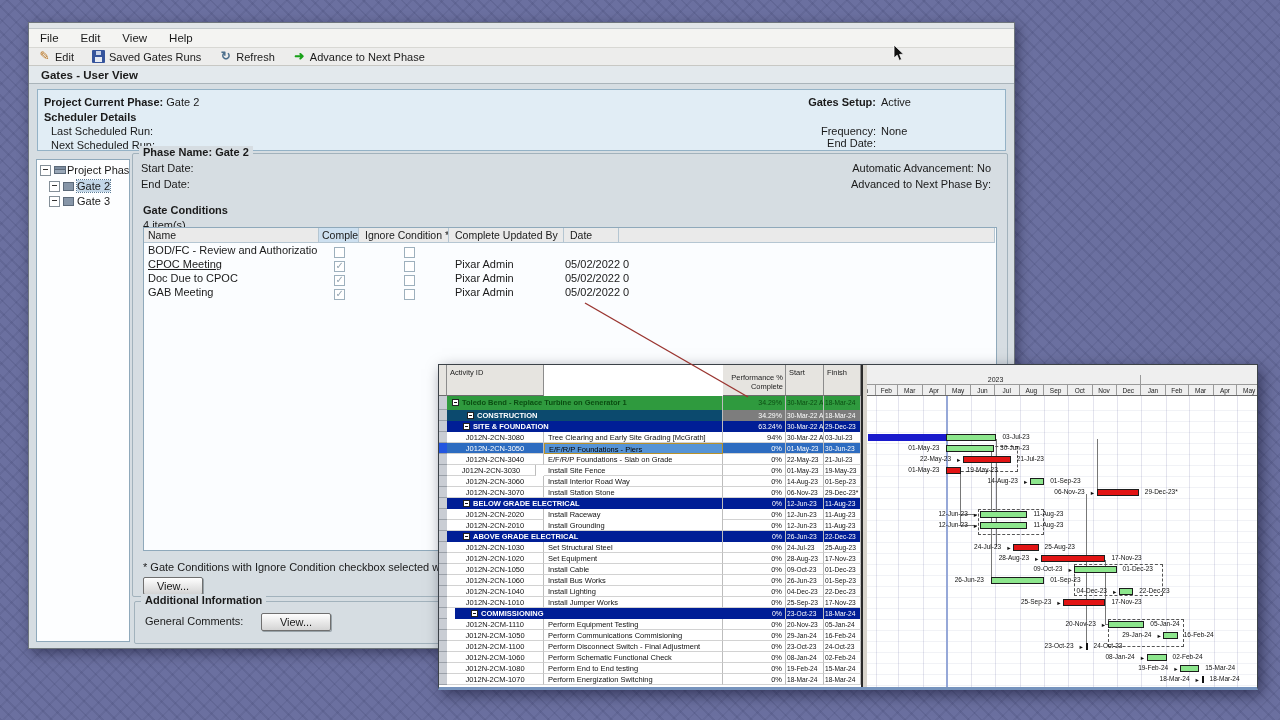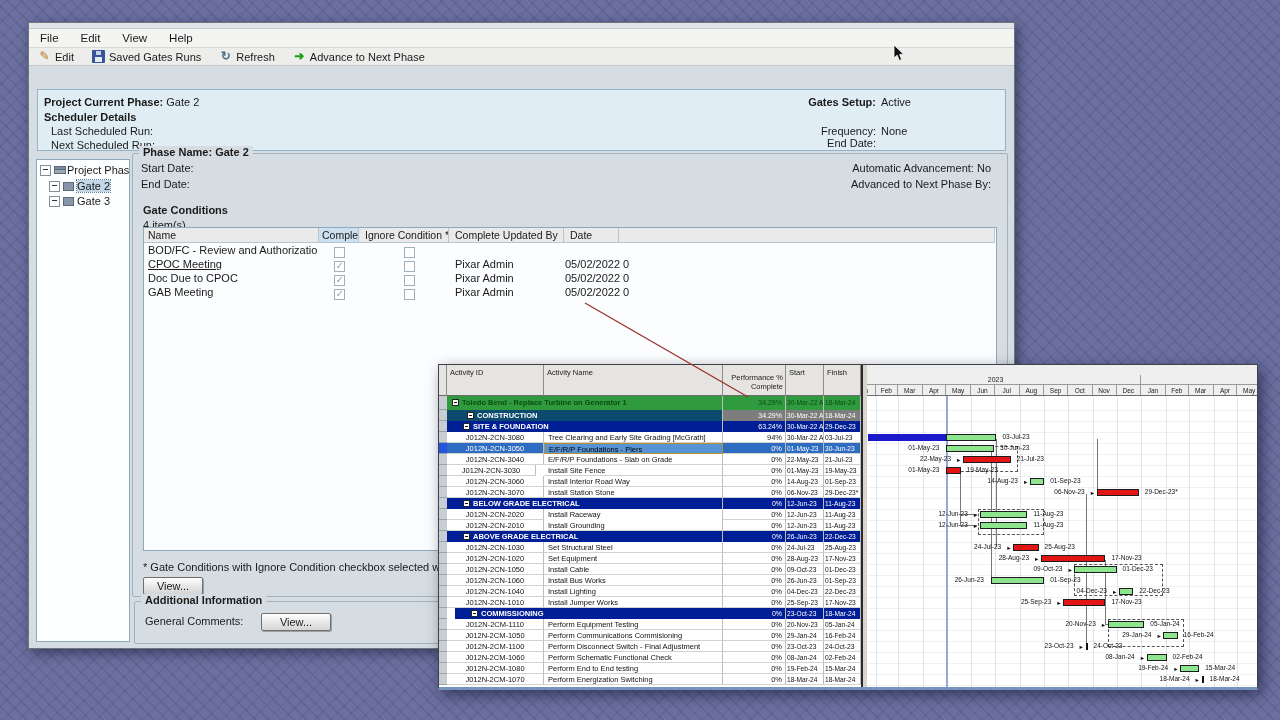--- a/index.html
+++ b/index.html
@@ -102,20 +102,21 @@
         </div>
         <div class="tbtn">
           <span class="ic ic-refresh-icon"></span>
           <span>Refresh</span>
         </div>
         <div class="tbtn">
           <span class="ic ic-advance-icon"></span>
           <span>Advance to Next Phase</span>
         </div>
       </div>
+    <div class="abs viewtitle">Gates - User View</div>
 
     <div class="abs infopanel">
       <div class="ip-line" style="left:6px;top:6px">
         <span class="b">Project Current Phase:</span>
         <span>Gate 2</span>
       </div>
       <div class="ip-line b" style="left:6px;top:21px">Scheduler Details</div>
       <div class="ip-line" style="left:13px;top:35px">Last Scheduled Run:</div>
       <div class="ip-line" style="left:13px;top:49px">Next Scheduled Run:</div>
       <div class="ip-right" style="top:6px">
@@ -211,21 +212,20 @@
     <div class="fs" style="left:105px;top:578px;width:870px;height:41px">
       <div class="fs-legend">Additional Information</div>
       <div class="lab" style="left:10px;top:13px">General Comments:</div>
       <div class="btn3d" style="left:126px;top:11px;width:68px;height:16px;line-height:16px">View...</div>
     </div>
   </div>
 
   <div id="gantt-window">
       <div class="gh-cell" style="left: 0px; top: 0px; width: 8px; height: 31px;"></div>
       <div class="gh-cell" style="left: 8px; top: 0px; width: 97px; height: 31px; padding: 3px 2px 0px 3px;">Activity ID</div>
-      <div class="gh-cell" style="left: 105px; top: 0px; width: 179px; height: 31px; padding: 3px 2px 0px 3px;">Activity Name</div>
       <div class="gh-cell" style="left: 284px; top: 0px; width: 63px; height: 31px; padding: 8px 2px 0px 3px; text-align: right;">
         <div>Performance %</div>
         <div>Complete</div>
       </div>
       <div class="gh-cell" style="left: 347px; top: 0px; width: 38px; height: 31px; padding: 3px 2px 0px 3px;">Start</div>
       <div class="gh-cell" style="left: 385px; top: 0px; width: 37px; height: 31px; padding: 3px 2px 0px 3px;">Finish</div>
       <div style="position: absolute; left: 422px; top: 0px; width: 2px; height: 322px; background: rgb(42, 42, 42);"></div>
       <div style="position: absolute; left: 424px; top: 0px; width: 4px; height: 322px; background: rgb(216, 212, 204);"></div>
       <div style="position: absolute; left: 428px; top: 0px; width: 390px; height: 31px; background: rgb(239, 239, 239); overflow: hidden; border-bottom: 1px solid rgb(108, 108, 108); box-sizing: border-box;">
         <div class="tl-cell" style="left: -16px; top: 10px; width: 290.175px; height: 10px; line-height: 10px; font-size: 7px;">2023</div>

